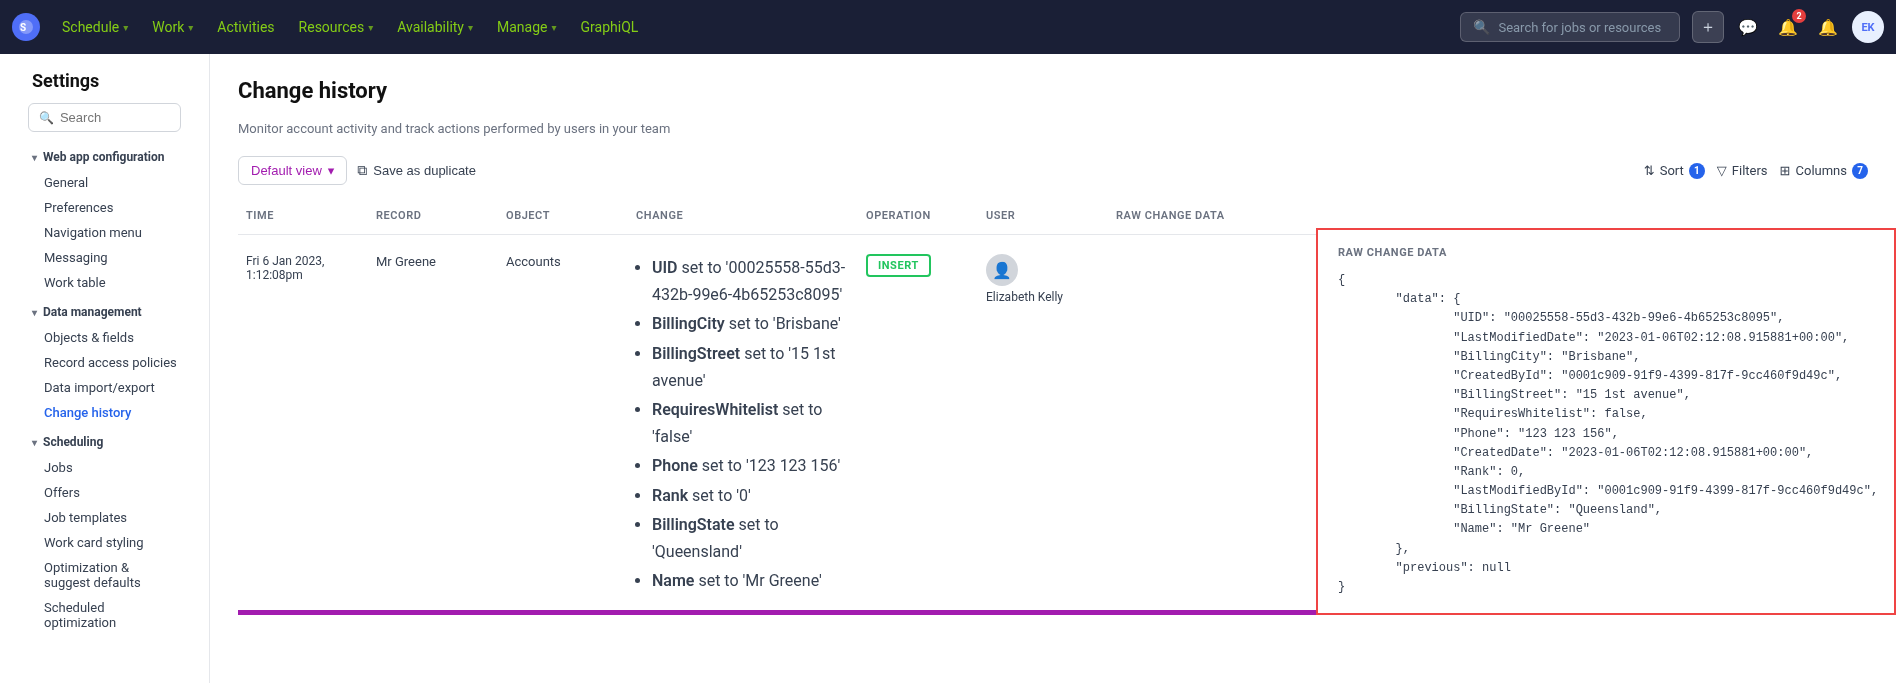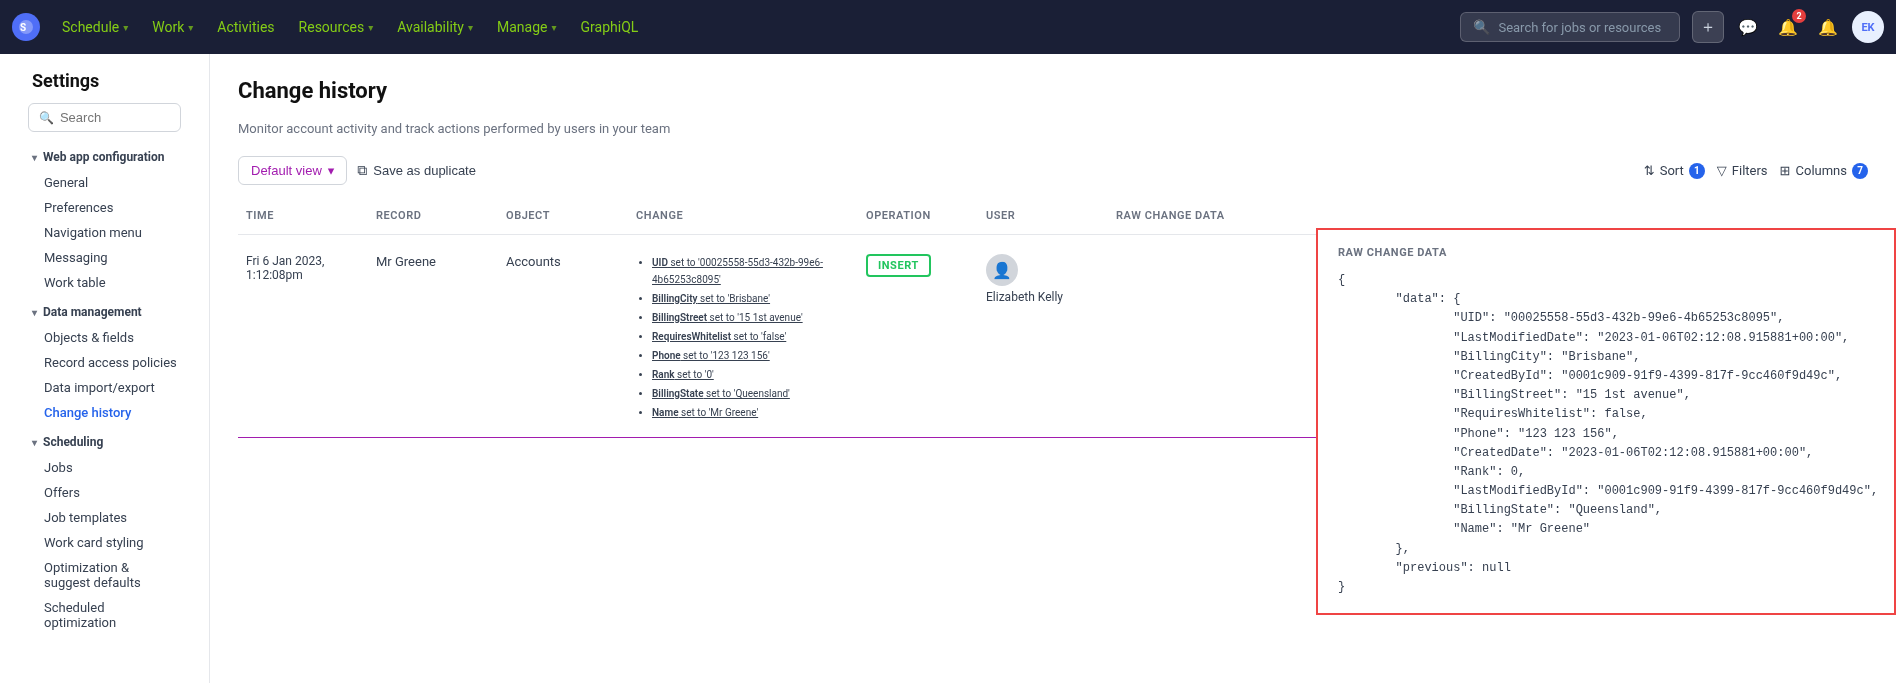--- a/index.html
+++ b/index.html
@@ -175,30 +175,30 @@
       margin-bottom: 5px;
     }
     .th {
       font-size: 11px; font-weight: 600; color: #6b7280;
       letter-spacing: 0.05em; text-transform: uppercase;
       padding: 4px 8px;
     }
     .table-row {
       display: grid;
       grid-template-columns: 130px 130px 130px 230px 120px 130px 1fr;
-      border-bottom: 1px solid #a21caf;
+      border-bottom: 5px solid #a21caf;
       align-items: start;
       padding: 12px 0;
       position: relative;
     }
     .td { padding: 2px 8px; font-size: 13px; color: #374151; }
     .td.time { color: #374151; font-size: 12px; }
 
     
-    .change-list { list-style: disc; padding-left: 16px; font-size: 10px; color: #374151; line-height: 1.7; text-decoration: underline; }
+    .change-list { list-style: disc; padding-left: 16px; font-size: 16px; color: #374151; line-height: 1.7; }
     .change-list li { margin-bottom: 2px; }
     .change-item-bold { font-weight: 600; }
 
     
     .op-badge {
       display: inline-block;
       border: 2px solid #22c55e;
       color: #22c55e;
       font-size: 11px; font-weight: 700;
       padding: 3px 10px;

